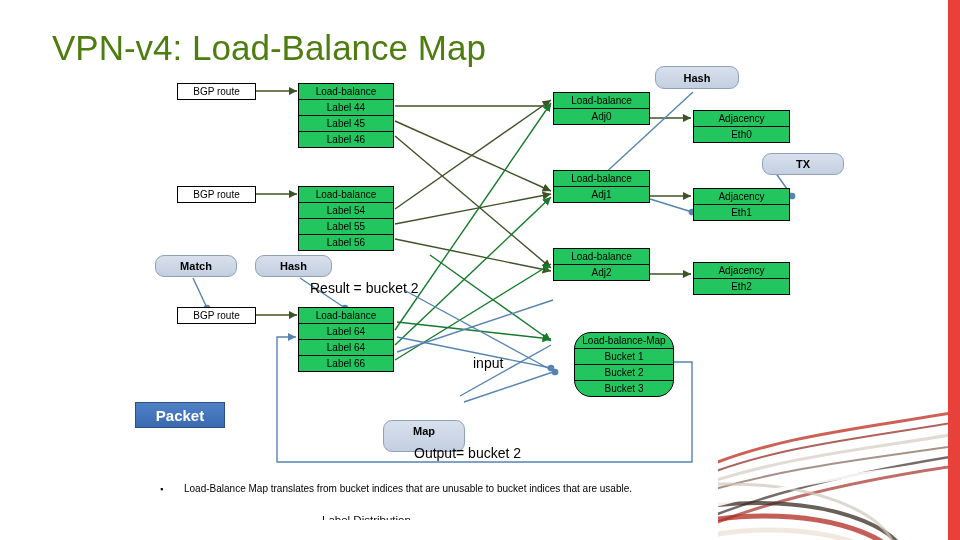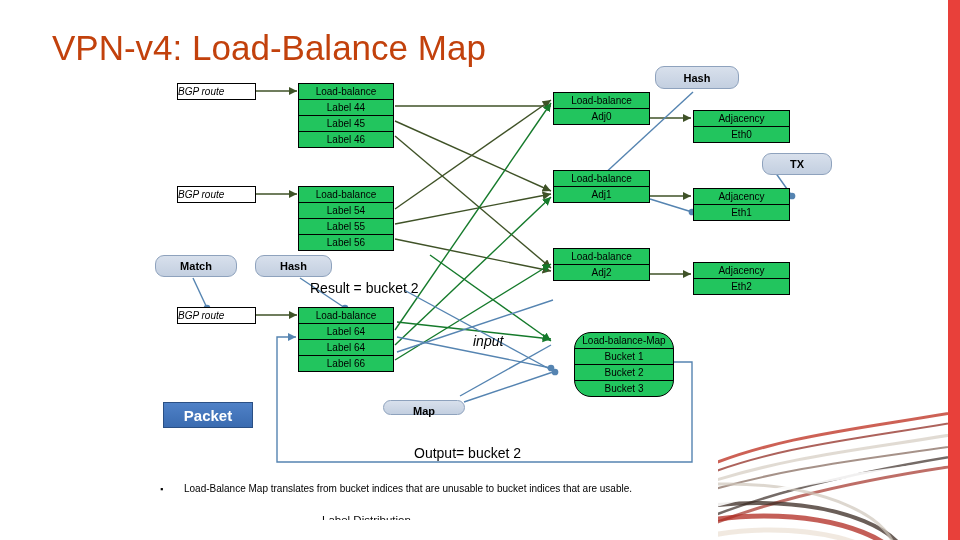--- a/index.html
+++ b/index.html
@@ -35,21 +35,21 @@
     overflow: hidden;
     pointer-events: none;
   }
   
   #title {
     position: absolute;
     left: 52px;
     top: 26px;
     font-size: 35px;
     line-height: 44px;
-    color: #c2410c;
+    color: #4d7c0f;
     font-weight: normal;
     letter-spacing: 0px;
     white-space: nowrap;
     text-align: right;
   }
   
   .nodebox {
     position: absolute;
     border: 1px solid #000000;
     background: #22c55e;
@@ -69,23 +69,23 @@
     border-bottom: none;
   }
   .simplebox {
     position: absolute;
     border: 1px solid #000000;
     background: #ffffff;
     box-sizing: border-box;
     font-size: 10px;
     line-height: 15px;
     height: 17px;
-    color: #000000;
-    white-space: nowrap;
-    font-style: italic;
+    text-align: center;
+    color: #000000;
+    white-space: nowrap;
   }
   
   .pill {
     position: absolute;
     box-sizing: border-box;
     border: 1px solid #8ea2bd;
     border-radius: 9px;
     background: #ccd6e5;
     background: linear-gradient(#d8e0ec, #c3cfe0);
     color: #000000;
@@ -317,38 +317,38 @@
   <div class="nodebox" style="left:574px; top:332px; width:100px;border-radius:17px;">
     <div class="row">Load-balance-Map</div>
     <div class="row">Bucket 1</div>
     <div class="row">Bucket 2</div>
     <div class="row">Bucket 3</div>
   </div>
 
   <div class="pill" style="left:655px; top:66px; width:84px; height:23px; line-height:22px;">
     <span>Hash</span>
   </div>
-  <div class="pill" style="left:762px; top:153px; width:70px; height:22px; line-height:21px;text-align:center;">
+  <div class="pill" style="left:762px; top:153px; width:82px; height:22px; line-height:21px;text-align:center;">
     <span>TX</span>
   </div>
   <div class="pill" style="left:155px; top:255px; width:82px; height:22px; line-height:21px;">
     <span>Match</span>
   </div>
   <div class="pill" style="left:255px; top:255px; width:77px; height:22px; line-height:21px;">
     <span>Hash</span>
   </div>
-  <div class="pill" style="left:383px; top:400px; width:82px; height:15px; line-height:21px;">
+  <div class="pill" style="left:383px; top:420px; width:82px; height:32px; line-height:21px;">
     <span>Map</span>
   </div>
-  <div class="pill packet" style="left:135px; top:402px; width:90px; height:26px; line-height:25px;margin-left:28px;">
+  <div class="pill packet" style="left:135px; top:402px; width:90px; height:26px; line-height:25px;">
     <span>Packet</span>
   </div>
 
   <div class="flabel" style="left:310px; top:280px;">Result = bucket 2</div>
-  <div class="flabel" style="left:473px; top:333px;font-style:italic;">input</div>
+  <div class="flabel" style="left:473px; top:355px;">input</div>
   <div class="flabel" style="left:414px; top:445px;">Output= bucket 2</div>
 
   <div id="bullet-block">
     <div class="bullet-row">
       <div class="bullet-mark">▪</div>
       <div class="bullet-text">Load-Balance Map translates from bucket indices that are unusable to bucket indices that are usable.</div>
     </div>
   </div>
   <div id="clipped-line">
     <span>Label Distribution</span>

